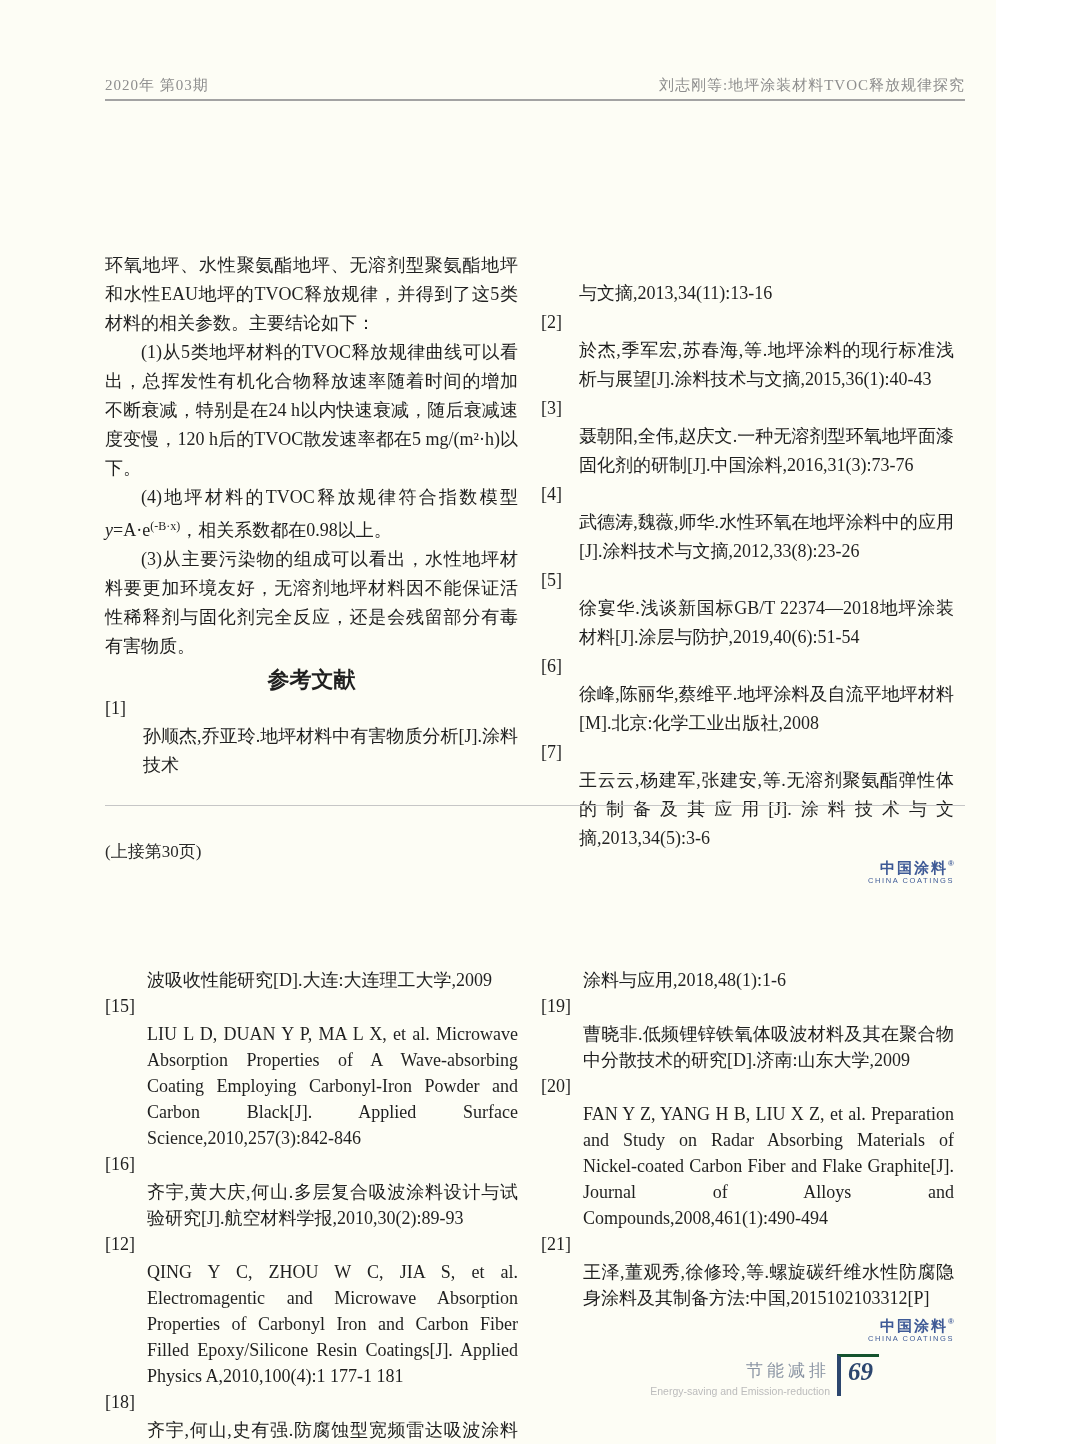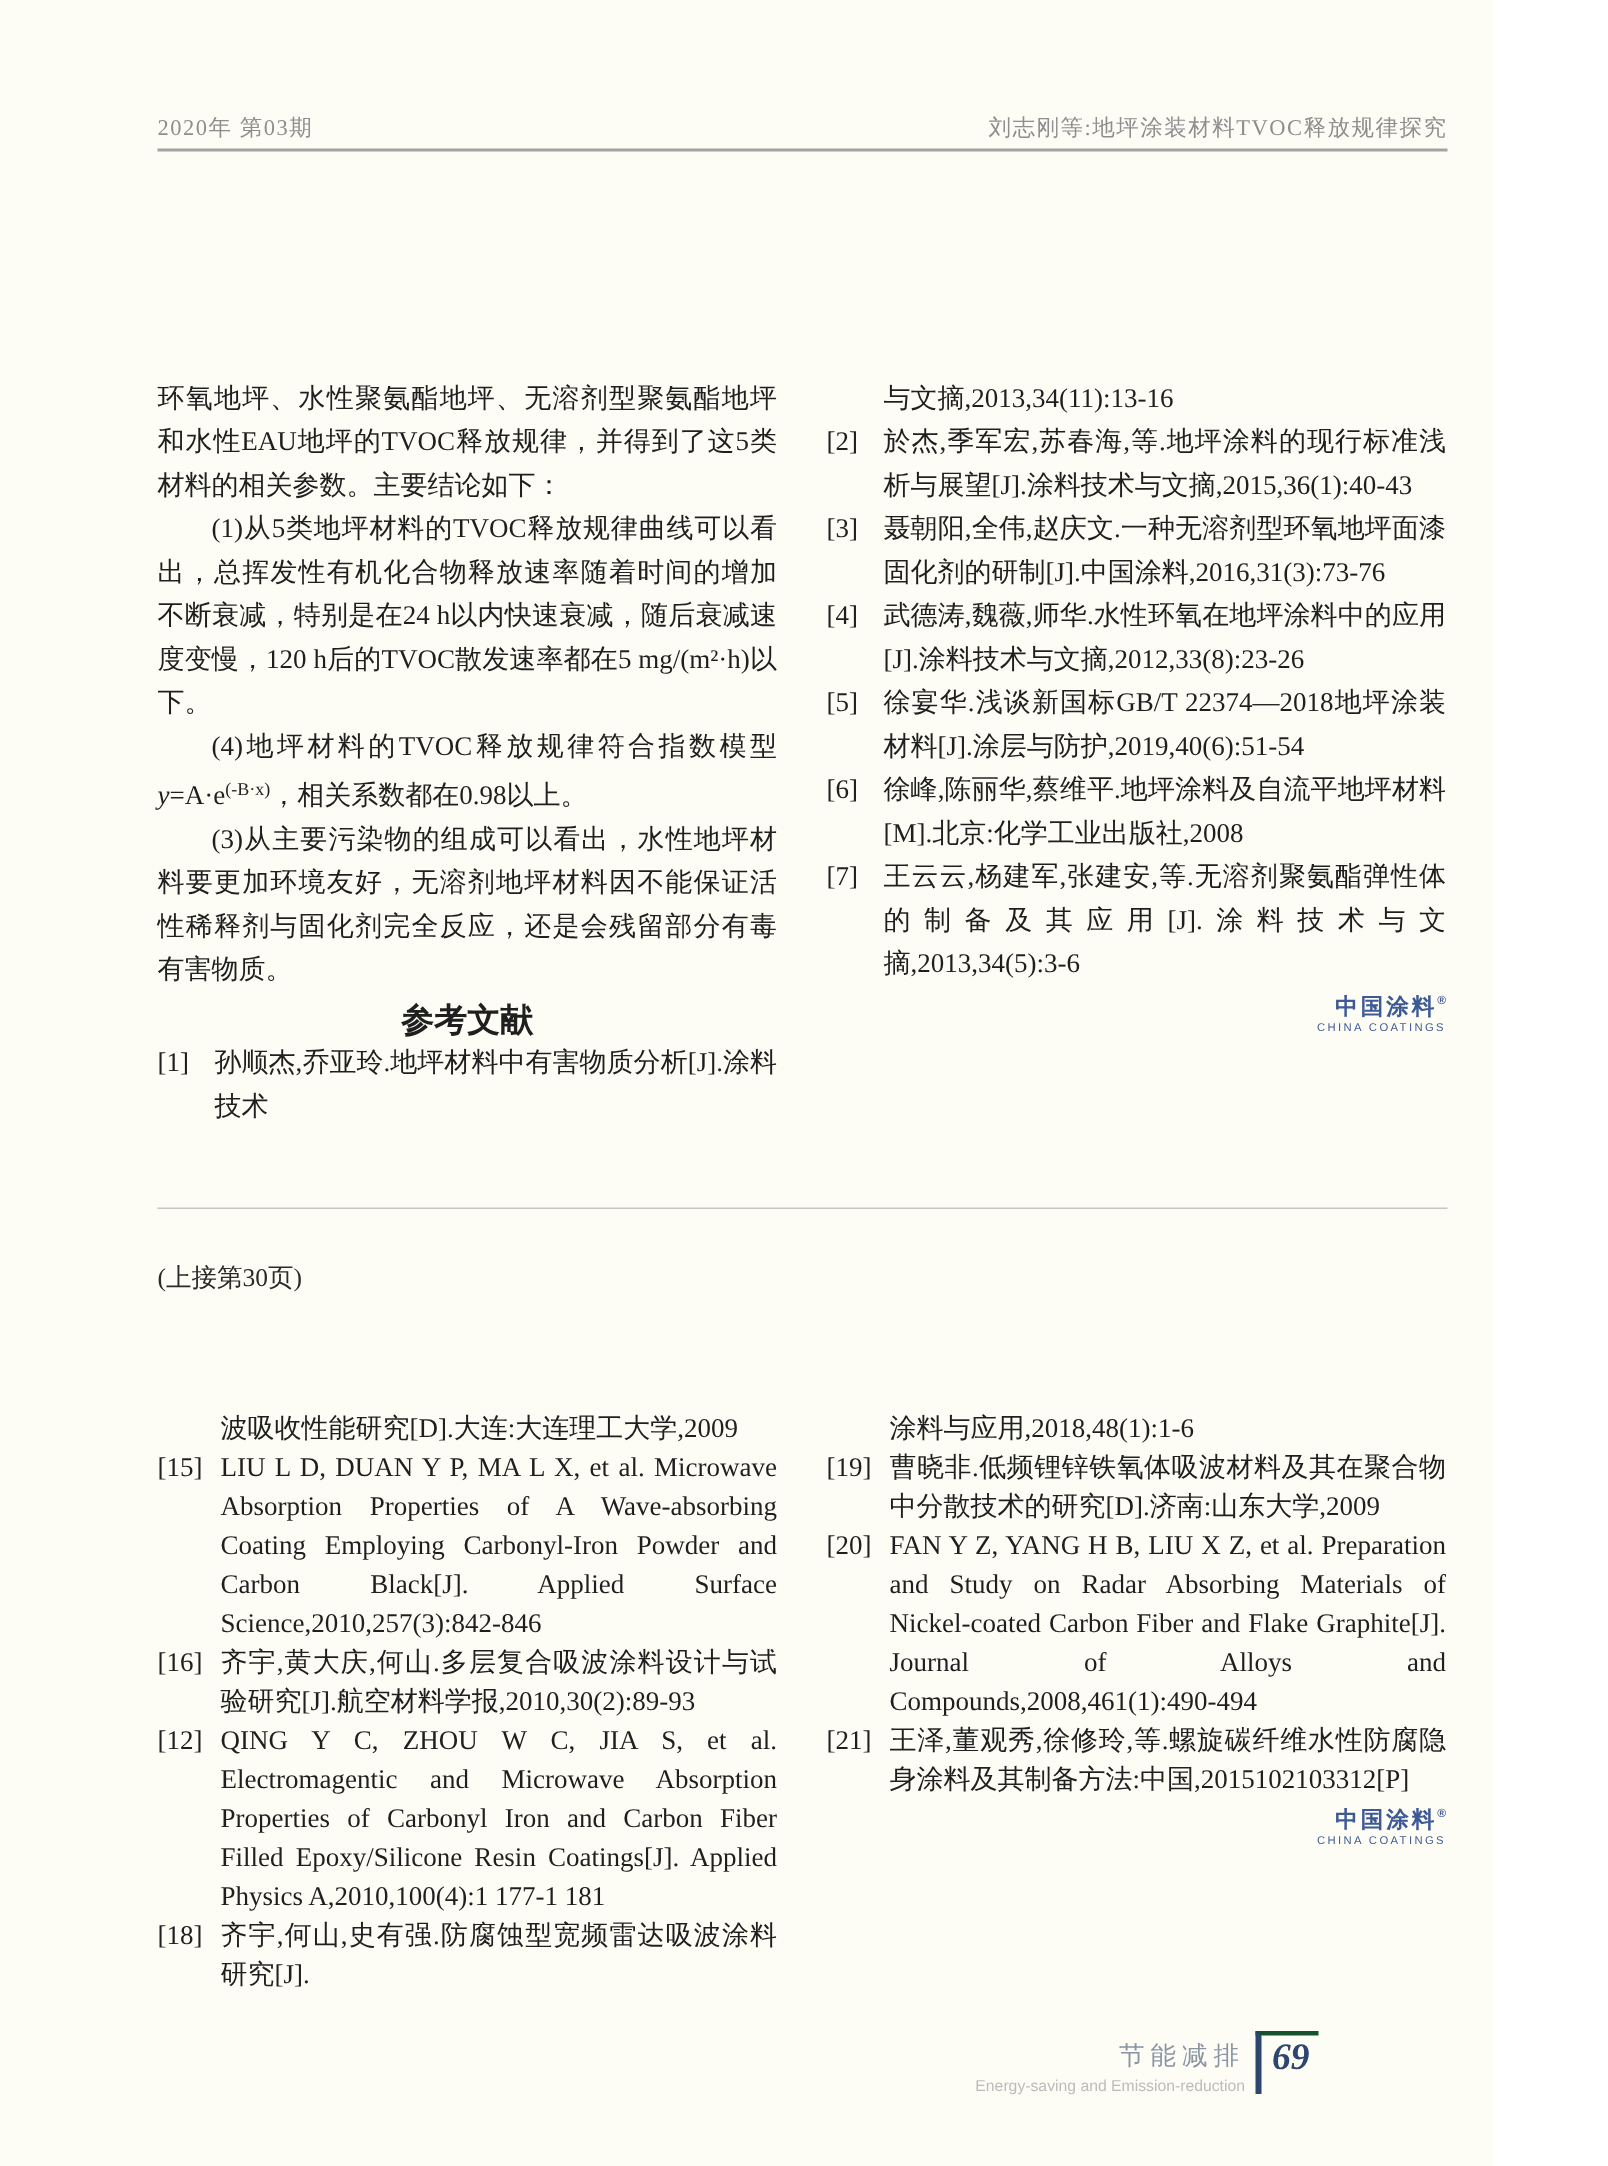--- a/index.html
+++ b/index.html
@@ -13,38 +13,38 @@
   .hdr {
     position:absolute; top:76px; left:105px; width:860px;
     display:flex; justify-content:space-between;
     font-size:15px; color:#8e8e8e; letter-spacing:1px;
   }
   .hdr-rule {
     position:absolute; top:99px; left:105px; width:860px;
     border-top:2px solid #a3a3a3;
   }
   
-  .cols { position:absolute; left:105px; width:860px; display:flex; gap:33px; }
+  .cols { position:absolute; left:105px; width:860px; display:flex; gap:23px; }
   .col { width:413px; }
   .top-cols { top:251px; }
   .bot-cols { top:939px; }
 
   .body-text { font-size:18px; line-height:29px; text-align:justify; }
   .body-text p { margin:0; }
   .p-indent { text-indent:2em; }
   sup.fml { font-size:12px; vertical-align:6px; }
   .ital { font-style:italic; }
 
   .ref-head {
     font-size:22px; line-height:29px; font-weight:bold;
     text-align:center; margin:0;
   }
   .ref { display:flex; font-size:18px; line-height:29px; }
   .ref .num { flex:0 0 38px; }
-  .ref .txt { flex:1; text-align:justify; }
+  .ref .txt { flex:1; text-align:justify;margin-top:28px; }
   .bot-cols .ref { line-height:26px; }
   .bot-cols .ref .num { flex:0 0 42px; }
 
   .logo { text-align:right; margin-top:6px; line-height:1.1; }
   .logo .cn {
     color:#3e5a96; font-weight:bold; font-size:15px; letter-spacing:2px;
     font-family:"Liberation Sans","DejaVu Sans",sans-serif;
   }
   .logo .reg { font-size:8px; vertical-align:7px; letter-spacing:0; }
   .logo .en {

